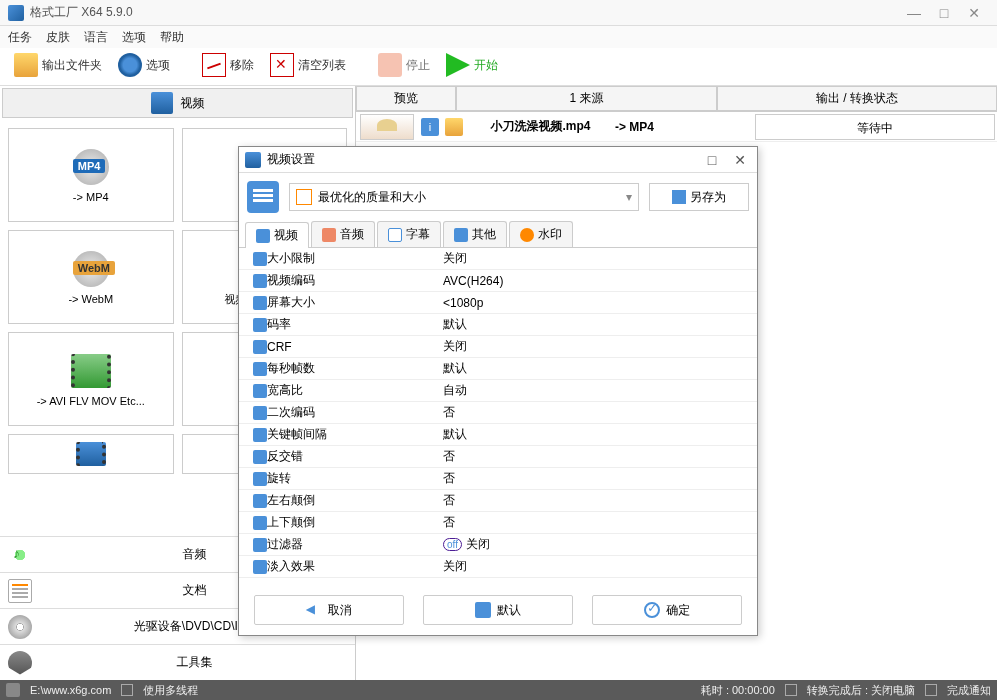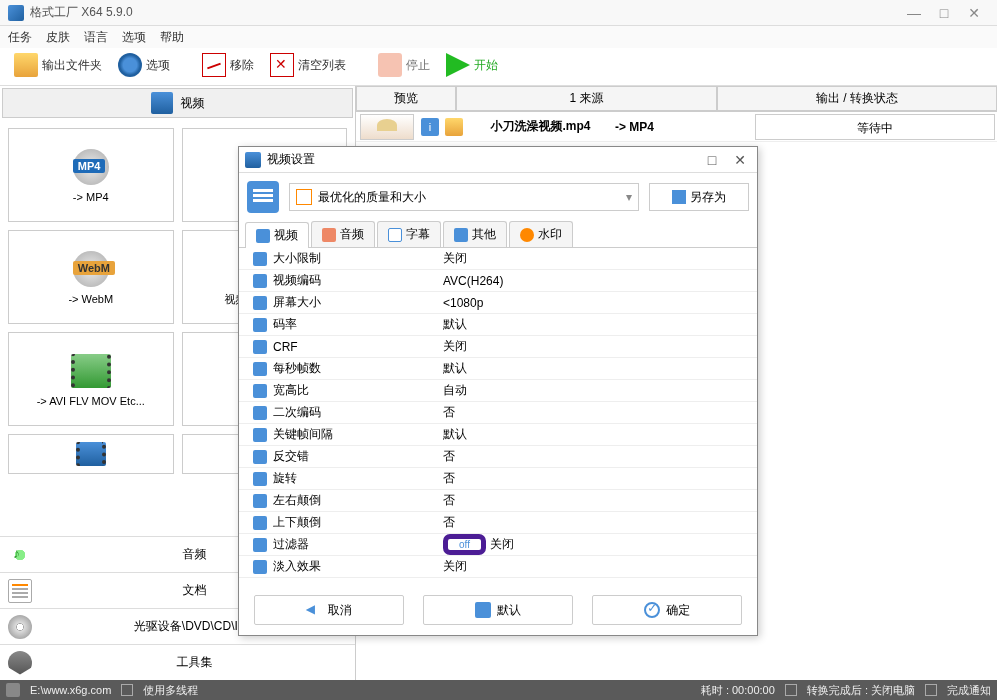--- a/index.html
+++ b/index.html
@@ -84,24 +84,24 @@
 .dlg-top .saveas .si{width:14px;height:14px;background:#4a90d9;}
 
 .dlg-tabs{display:flex;border-bottom:1px solid #ccc;padding:0 6px;gap:2px;}
 .dtab{padding:4px 10px;border:1px solid #ccc;border-bottom:none;display:flex;align-items:center;gap:4px;cursor:pointer;background:#f5f5f5;font-size:12px;border-radius:3px 3px 0 0;}
 .dtab.active{background:#fff;position:relative;top:1px;}
 .dtab .ti{width:14px;height:14px;border-radius:2px;}
 .ti.v{background:#4a90d9;} .ti.a{background:#e86;} .ti.s{background:#4a90d9;border:1px solid #4a90d9;background:#fff;} .ti.o{background:#4a90d9;} .ti.w{background:#f80;border-radius:50%;}
 
 .dlg-grid{flex:1;overflow:auto;}
 .drow{display:flex;height:22px;align-items:center;border-bottom:1px solid #eee;font-size:12px;}
-.drow .k{width:200px;display:flex;align-items:center;gap:6px;padding-left:14px;}
+.drow .k{width:200px;display:flex;align-items:center;padding-left:14px;}
 .drow .k .ri{width:14px;height:14px;background:#4a90d9;border-radius:2px;flex-shrink:0;}
 .drow .v{flex:1;padding-left:4px;cursor:pointer;}
-.drow .v .off{color:#4a90d9;font-size:10px;border:5px solid #4c1d95;border-radius:7px;padding:0 11px;margin-right:4px;}
+.drow .v .off{color:#4a90d9;font-size:10px;border:1px solid #4c1d95;border-radius:7px;padding:0 3px;margin-right:4px;}
 
 .dlg-btns{display:flex;justify-content:space-around;padding:10px;gap:10px;}
 .dlg-btn{flex:1;max-width:150px;height:30px;border:1px solid #ccc;display:flex;align-items:center;justify-content:center;gap:6px;cursor:pointer;font-size:12px;border-radius:2px;}
 .dlg-btn .bi{width:16px;height:16px;}
 .bi.cancel{color:#4a90d9;} .bi.def{background:#4a90d9;border-radius:2px;} .bi.ok{border:2px solid #4a90d9;border-radius:50%;position:relative;}
 .bi.ok:after{content:"✓";color:#4a90d9;position:absolute;left:1px;top:-3px;font-size:12px;}
 
 .statusbar{position:absolute;bottom:0;left:0;right:0;height:20px;background:#5a5a5a;color:#eee;display:flex;align-items:center;padding:0 6px;font-size:11px;gap:10px;}
 .statusbar .sic{width:14px;height:14px;background:#888;border-radius:2px;}
 .statusbar .chk{width:12px;height:12px;border:1px solid #aaa;display:inline-block;}

